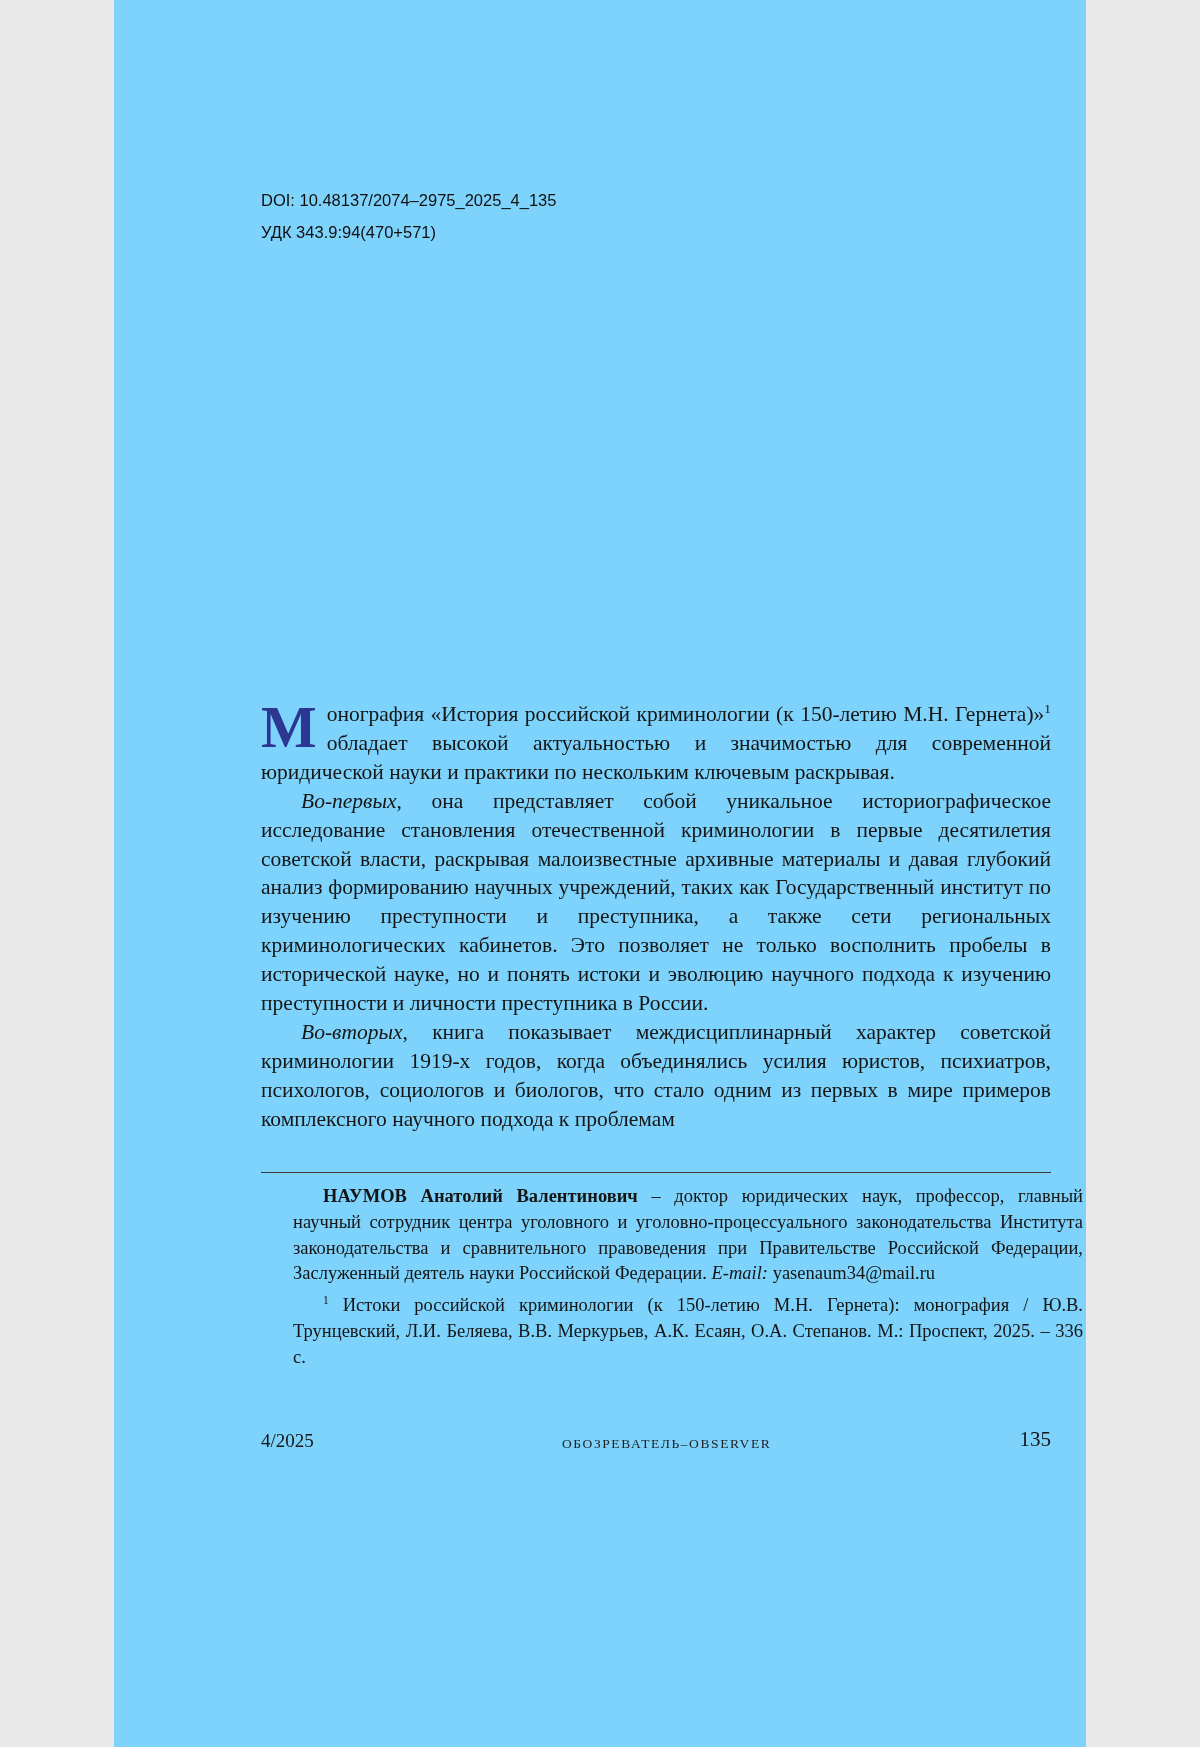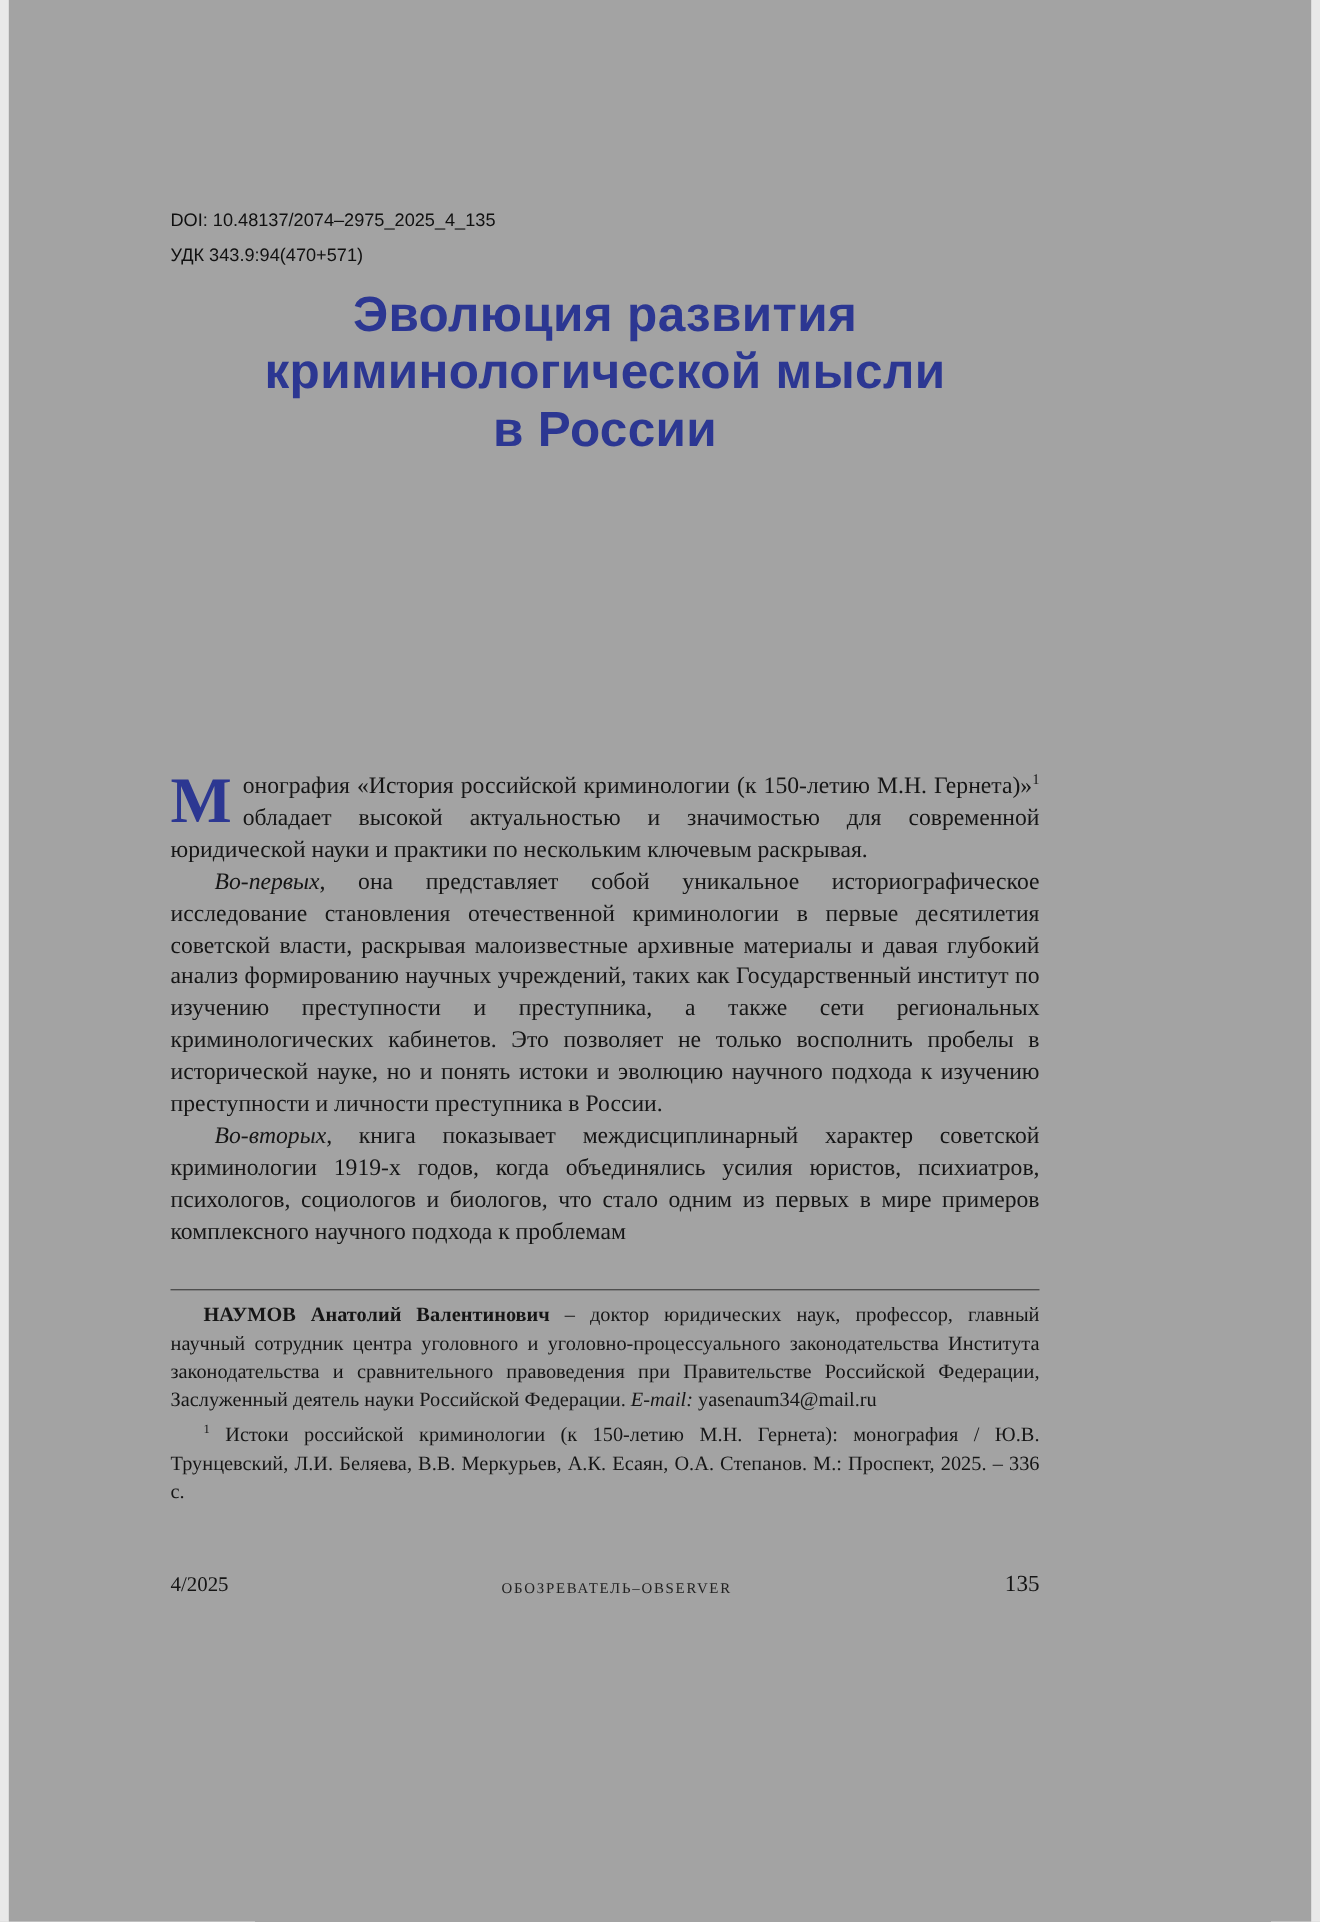--- a/index.html
+++ b/index.html
@@ -1,20 +1,20 @@
 <!DOCTYPE html>
 <html lang="ru"><head>
 <meta charset="utf-8">
 <style>
   * { margin:0; padding:0; box-sizing:border-box; }
   html, body { background:#e9e9e9; }
   .page {
     position:relative;
-    width:1184px; height:1747px;
-    background:#a3a3a3;
+    width:972px; height:1747px;
+    background:#7dd3fc;
     margin:0 auto;
     font-family:"Liberation Serif", serif;
     color:#151515;
     --accent:#2c3792;
     overflow:hidden;
     text-decoration:underline;
   }
   .content { position:absolute; left:147px; width:790px; }
 
   .meta {
@@ -68,20 +68,21 @@
     top:1172px;
     width:790px;
     border-top:1px solid #3a3a3a;
   }
 
   .footnotes {
     top:1184px;
     font-size:18.5px;
     line-height:25.8px;
     text-align:justify;
+    margin-left:32px;
   }
   .footnotes p { text-indent:30px; }
   .footnotes p + p { margin-top:6px; }
   .fn-bold { font-weight:700; }
   .fn-italic { font-style:italic; }
   .fn-marker { font-size:0.62em; vertical-align:super; line-height:0; }
 
   .footer {
     top:1427px;
     display:flex;
@@ -101,25 +102,20 @@
 </head>
 <body>
 
 <div class="page" style="--accent: #2c3792;">
 
   <div class="content meta">
     <div>DOI: 10.48137/2074–2975_2025_4_135</div>
     <div>УДК 343.9:94(470+571)</div>
   </div>
 
-  <h1 class="content title">
-    <span class="tline">Эволюция развития</span>
-    <span class="tline">криминологической мысли</span>
-    <span class="tline">в России</span>
-  </h1>
 
 
   <div class="content body">
     <p><span class="dropcap">М</span><span>онография «История российской криминологии (к 150-летию М.Н. Гернета)»</span><sup class="fnref">1</sup><span> обладает высокой актуальностью и значимостью для современной юридической науки и практики по нескольким ключевым раскрывая.</span></p>
     <p class="indent"><span class="ital">Во-первых</span><span>, она представляет собой уникальное историографическое исследование становления отечественной криминологии в первые десятилетия советской власти, раскрывая малоизвестные архивные материалы и давая глубокий анализ формированию научных учреждений, таких как Государственный институт по изучению преступности и преступника, а также сети региональных криминологических кабинетов. Это позволяет не только восполнить пробелы в исторической науке, но и понять истоки и эволюцию научного подхода к изучению преступности и личности преступника в России.</span></p>
     <p class="indent"><span class="ital">Во-вторых</span><span>, книга показывает междисциплинарный характер советской криминологии 1919-х годов, когда объединялись усилия юристов, психиатров, психологов, социологов и биологов, что стало одним из первых в мире примеров комплексного научного подхода к проблемам</span></p>
   </div>
 
   <div class="content footnote-sep"></div>
 

